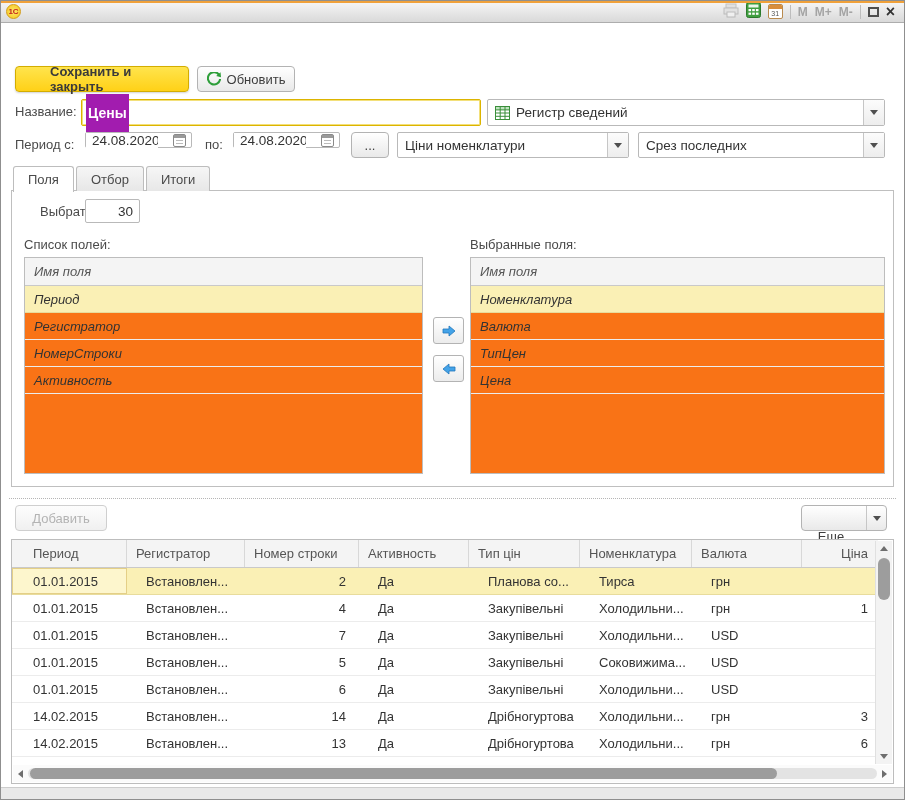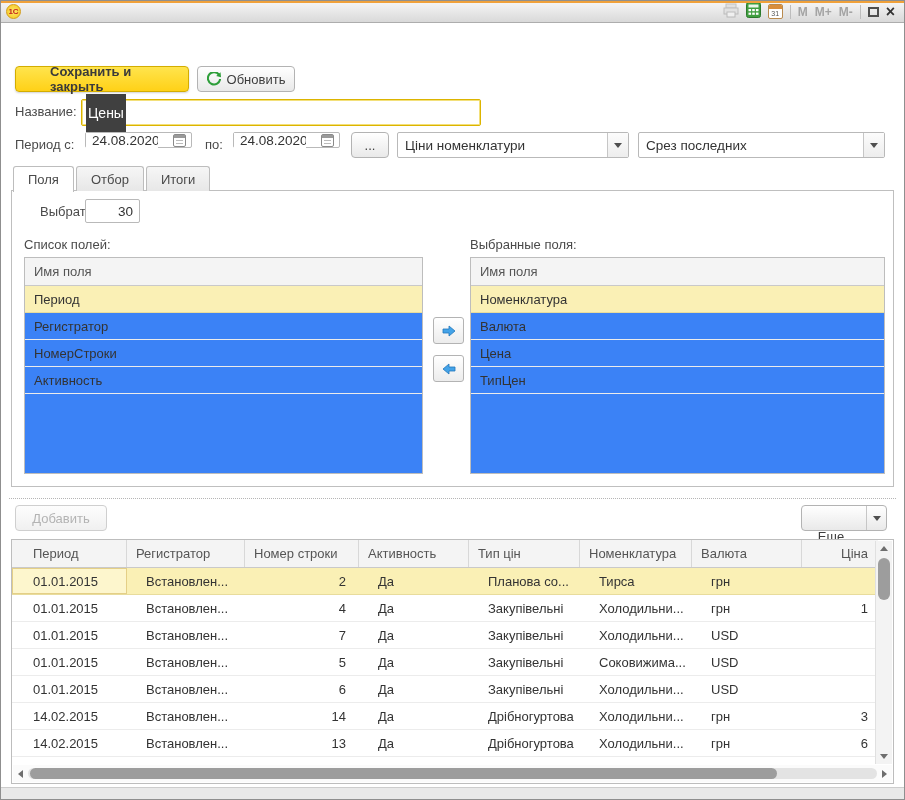--- a/index.html
+++ b/index.html
@@ -46,21 +46,21 @@
 
   .lbl { position:absolute; color:#4a4a4a; }
   #lbl-name   { left:14px; top:81px;  }
   #lbl-period { left:14px; top:114px; }
   #lbl-to     { left:204px; top:114px; }
 
   .inputbox { position:absolute; background:#fff; border:1px solid #b9b9b9; border-radius:2px;
               display:flex; align-items:center; }
   #inp-name { left:80px; top:76px; width:400px; height:27px; border:1px solid #dcb400;
               box-shadow:0 0 0 1px #f3e07a inset; padding-left:4px; font-size:14px; }
-  #inp-name .sel { background:#404040; color:#fff; padding:11px 2px; }
+  #inp-name .sel { background:#a21caf; color:#fff; padding:11px 2px;font-weight:bold; }
 
   .combo { position:absolute; background:#fff; border:1px solid #b9b9b9; border-radius:2px;
            display:flex; align-items:center; padding-left:7px; font-size:13.5px; color:#333; }
   .combo .drop { margin-left:auto; align-self:stretch; width:21px; border-left:1px solid #c6c6c6;
            background:linear-gradient(#fcfcfc,#ededed); display:flex; align-items:center; justify-content:center; }
   .tri-down { width:0; height:0; border-left:4px solid transparent; border-right:4px solid transparent;
            border-top:5px solid #4f4f4f; }
   #cmb-regtype { left:486px; top:76px; width:398px; height:27px; gap:6px; }
   #cmb-regname { left:396px; top:109px; width:232px; height:26px; }
   #cmb-slice   { left:637px; top:109px; width:247px; height:26px; }
@@ -87,21 +87,21 @@
   .panel { position:absolute; left:10px; top:167px; width:883px; height:297px;
            border:1px solid #bfbfbf; background:#fff; }
 
   #lbl-select { position:absolute; left:28px; top:13px; }
   #inp-select { position:absolute; left:73px; top:8px; width:55px; height:24px;
                 border:1px solid #b9b9b9; border-radius:2px; text-align:right; padding-right:6px;
                 font:13.5px "Liberation Sans","DejaVu Sans",sans-serif; color:#333; }
   #lbl-avail  { position:absolute; left:12px;  top:46px; }
   #lbl-chosen { position:absolute; left:458px; top:46px; }
 
-  .list { position:absolute; top:66px; height:217px; border:1px solid #bdbdbd; background:#3b82f6; }
+  .list { position:absolute; top:66px; height:217px; border:1px solid #bdbdbd; background:#f97316;font-style:italic; }
   #list-avail  { left:12px;  width:399px; }
   #list-chosen { left:458px; width:415px; }
   .list-head { height:28px; background:#f4f4f4; border-bottom:1px solid #c9c9c9;
                display:flex; align-items:center; padding-left:9px; color:#555; }
   .list-item { height:27px; display:flex; align-items:center; padding-left:9px;
                border-bottom:1px solid #ececec; color:#333; }
   .list-item.selected { background:#faf0b5; border-bottom:1px solid #e8dc9c; }
 
   .arrow-btn { position:absolute; left:421px; width:31px; height:27px;
                background:linear-gradient(#ffffff,#ececec); border:1px solid #b3b3b3;
@@ -210,20 +210,36 @@
           </svg>
       </span>
       <span>Обновить</span>
     </div>
 
     <div class="lbl" id="lbl-name">Название:</div>
     <div class="inputbox" id="inp-name">
       <span class="sel">Цены</span>
     </div>
 
+    <div class="combo" id="cmb-regtype">
+      <span style="display:flex;">
+        <svg width="15" height="14" viewBox="0 0 15 14">
+            <rect x="0.5" y="0.5" width="14" height="13" fill="#fff" stroke="#3a8f3a"></rect>
+            <rect x="0.5" y="0.5" width="14" height="3.4" fill="#bfe3bf" stroke="#3a8f3a"></rect>
+            <line x1="5.2" y1="0.5" x2="5.2" y2="13.5" stroke="#3a8f3a"></line>
+            <line x1="10" y1="0.5" x2="10" y2="13.5" stroke="#3a8f3a"></line>
+            <line x1="0.5" y1="7" x2="14.5" y2="7" stroke="#3a8f3a"></line>
+            <line x1="0.5" y1="10.3" x2="14.5" y2="10.3" stroke="#3a8f3a"></line>
+          </svg>
+      </span>
+      <span>Регистр сведений</span>
+      <span class="drop">
+          <span class="tri-down"></span>
+        </span>
+    </div>
 
     <div class="lbl" id="lbl-period">Период с:</div>
 
     <div class="datebox" id="inp-from">
       <input value="24.08.2020" style="">
       <span class="calbtn">
           <span class="mini-cal"></span>
         </span>
     </div>
 
@@ -289,22 +305,22 @@
       <div class="arrow-btn" id="btn-move-left">
         <svg width="16" height="14" viewBox="0 0 16 14" style="transform:scaleX(-1)">
             <path d="M2 5 h6 V2 l6 5 -6 5 V9 H2 z" fill="#44a3e8" stroke="#2277bb" stroke-width="0.8"></path>
           </svg>
       </div>
 
       <div class="list" id="list-chosen">
         <div class="list-head">Имя поля</div>
         <div class="list-item selected">Номенклатура</div>
         <div class="list-item">Валюта</div>
+        <div class="list-item">ТипЦен</div>
         <div class="list-item">Цена</div>
-        <div class="list-item">ТипЦен</div>
       </div>
     </div>
 
     <div class="dotted-sep"></div>
 
     <div class="btn btn-disabled" id="btn-add">
       <span>Добавить</span>
     </div>
     <div class="btn" id="btn-more">
       <span class="morelabel">Еще</span>

